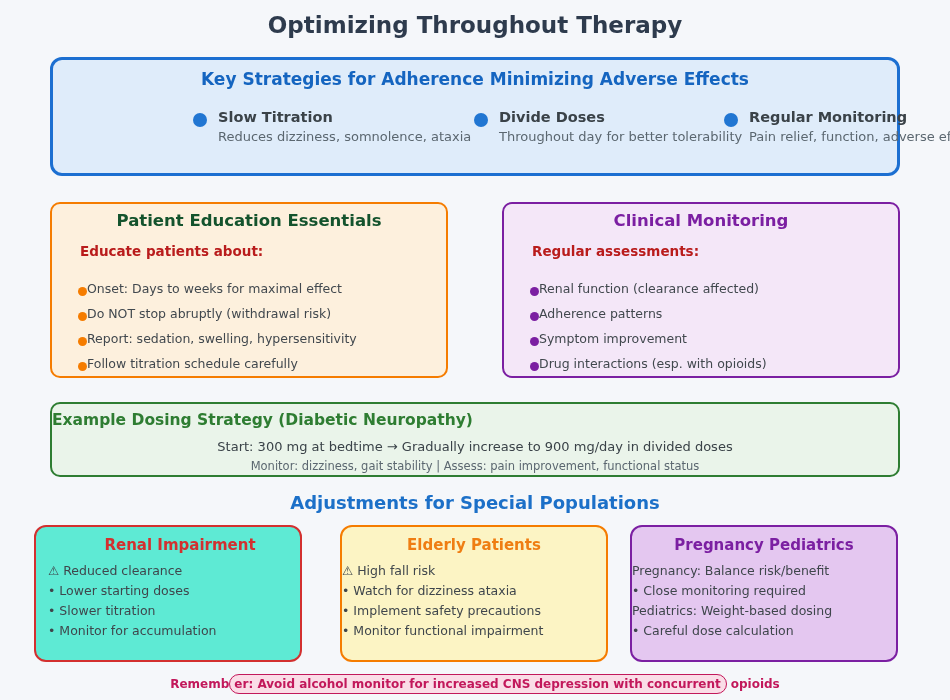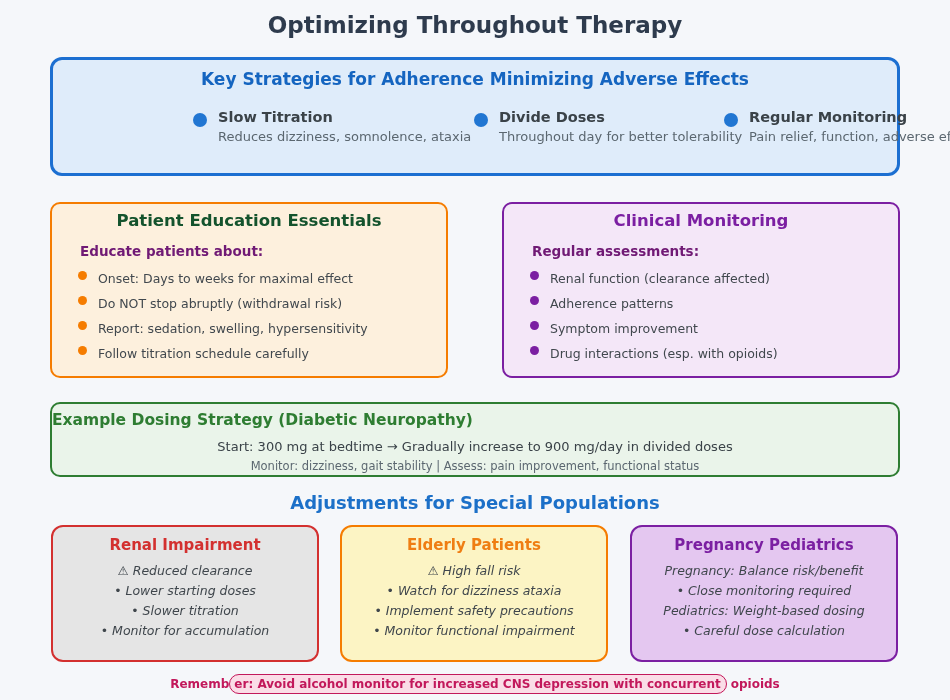--- a/index.html
+++ b/index.html
@@ -41,23 +41,23 @@
     left: 50px; top: 202px; width: 398px; height: 176px;
     background: #fdf0dd; border: 2.5px solid #f57c00;
   }
   .mon-box {
     left: 502px; top: 202px; width: 398px; height: 176px;
     background: #f4e7f8; border: 2.5px solid #7b1fa2;
   }
   .mid-title { position: absolute; top: 7px; left: 0; width: 100%; text-align: center; font-size: 16.5px; font-weight: bold; }
   .edu-box .mid-title { color: #14532d; }
   .mon-box .mid-title { color: #7b1fa2; }
-  .mid-subtitle { position: absolute; top: 39px; left: 28px; font-size: 13.5px; font-weight: bold; color: #701a75; }
+  .mid-subtitle { position: absolute; top: 39px; left: 28px; font-size: 13.5px; font-weight: bold; color: #b91c1c; }
   .mid-list { position: absolute; top: 67px; left: 26px; right: 10px; }
-  .mid-row { display: flex; align-items: flex-start; height: 25px; gap: 11px; }
+  .mid-row { display: flex; align-items: flex-end; height: 25px; }
   .mid-dot { width: 9px; height: 9px; border-radius: 50%; flex: 0 0 auto; }
   .edu-box .mid-dot { background: #f57c00; }
   .mon-box .mid-dot { background: #7b1fa2; }
   .mid-text { font-size: 12.5px; color: #41484e; white-space: nowrap; }
 
   
   .dosing-box {
     left: 50px; top: 402px; width: 850px; height: 75px;
     background: #eaf4ea; border: 2.5px solid #2e7d32;
   }
@@ -66,29 +66,29 @@
   .dosing-line2 { position: absolute; top: 55px; width: 100%; text-align: center; font-size: 11.5px; color: #5b6770; }
 
   
   .section-heading {
     position: absolute; top: 492px; left: 0; width: 950px;
     text-align: center; font-size: 18px; font-weight: bold; color: #1c70c8;
   }
 
   
   .pop-box { top: 525px; width: 268px; height: 137px; border-radius: 12px; }
-  .pop-renal   { left: 51px;  background: #e5e5e5; border: 2.5px solid #d3302f; }
+  .pop-renal   { left: 34px;  background: #5eead4; border: 2.5px solid #d3302f; padding-left: 12px; }
   .pop-elderly { left: 340px; background: #fcf4c4; border: 2.5px solid #f57c00; }
   .pop-preg    { left: 630px; background: #e4c7f0; border: 2.5px solid #7b1fa2; }
   .pop-title { position: absolute; top: 9px; width: 100%; text-align: center; font-size: 15px; font-weight: bold; }
   .pop-renal .pop-title   { color: #d3302f; }
   .pop-elderly .pop-title { color: #ef7d12; }
   .pop-preg .pop-title    { color: #7b1fa2; }
   .pop-lines { position: absolute; top: 36px; width: 100%; }
-  .pop-line { height: 20px; text-align: center; font-size: 12.5px; color: #3f464c; white-space: nowrap; font-style: italic; }
+  .pop-line { height: 20px; font-size: 12.5px; color: #3f464c; white-space: nowrap; }
 
   
   .footer-note {
     position: absolute; top: 677px; left: 0; width: 950px;
     text-align: center; font-size: 12px; font-weight: bold; color: #c2185b;
   }
   .footer-pill {
     border: 1.5px solid #c2185b; background: #fadde7;
     border-radius: 10px; padding: 2px 5px 2px 4px;
   }

